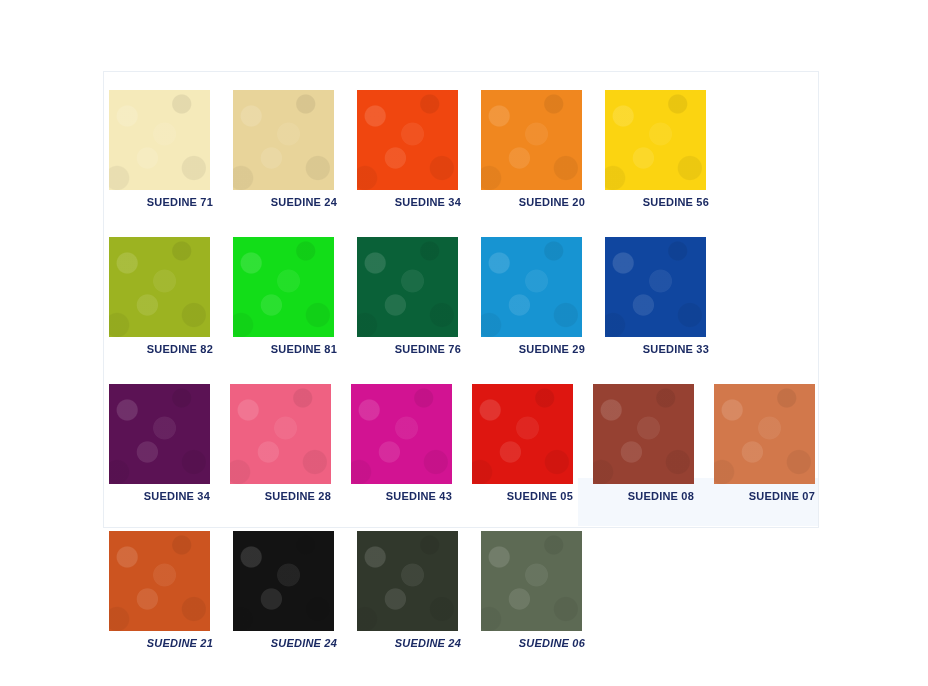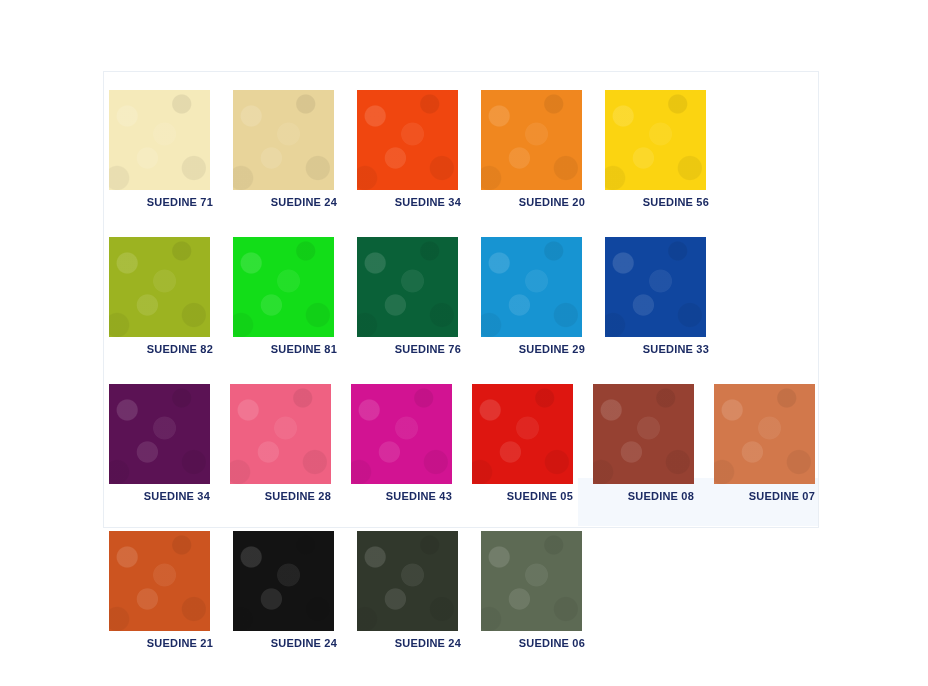--- a/index.html
+++ b/index.html
@@ -42,21 +42,21 @@
     left: 109px;
     top: 90px;
     width: 706px;
   }
 
   .swatch-row {
     display: flex;
     gap: 20px;
     margin-bottom: 28px;
   }
-  .swatch-row:last-child { margin-bottom: 0; }
+  .swatch-row:last-child { margin-bottom: 0; font-style: italic; }
 
   .swatch-cell {
     width: 104px;
   }
 
   .swatch-chip {
     width: 101px;
     height: 100px;
     position: relative;
     overflow: hidden;

